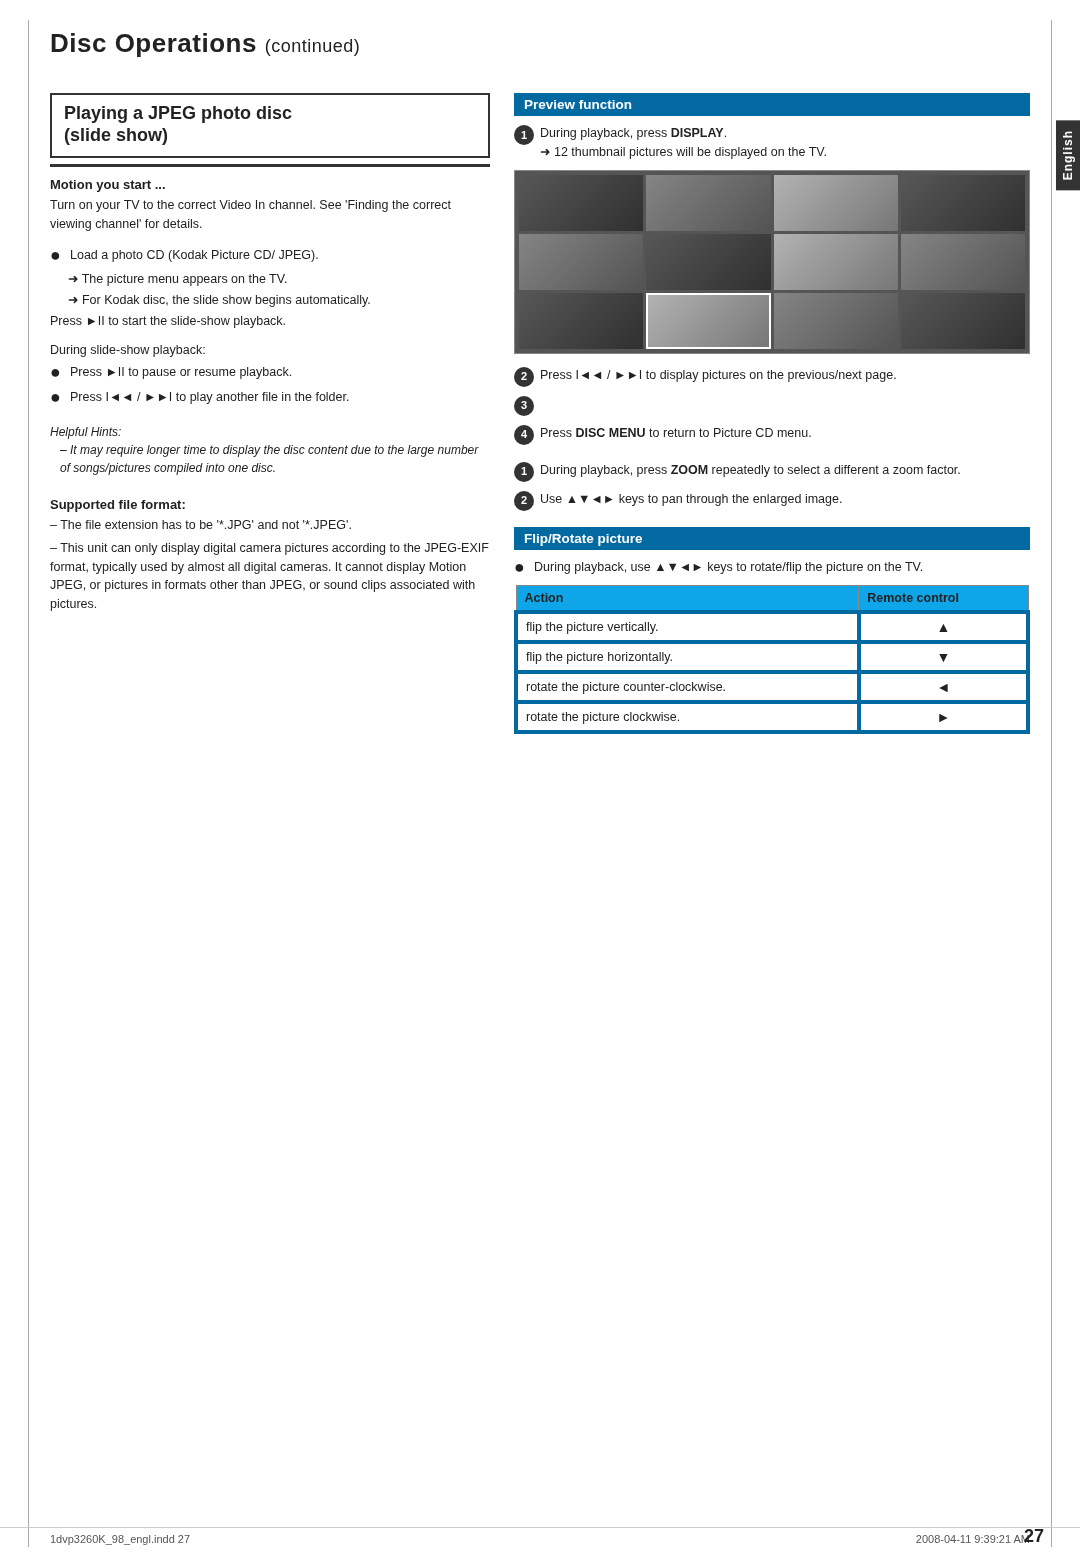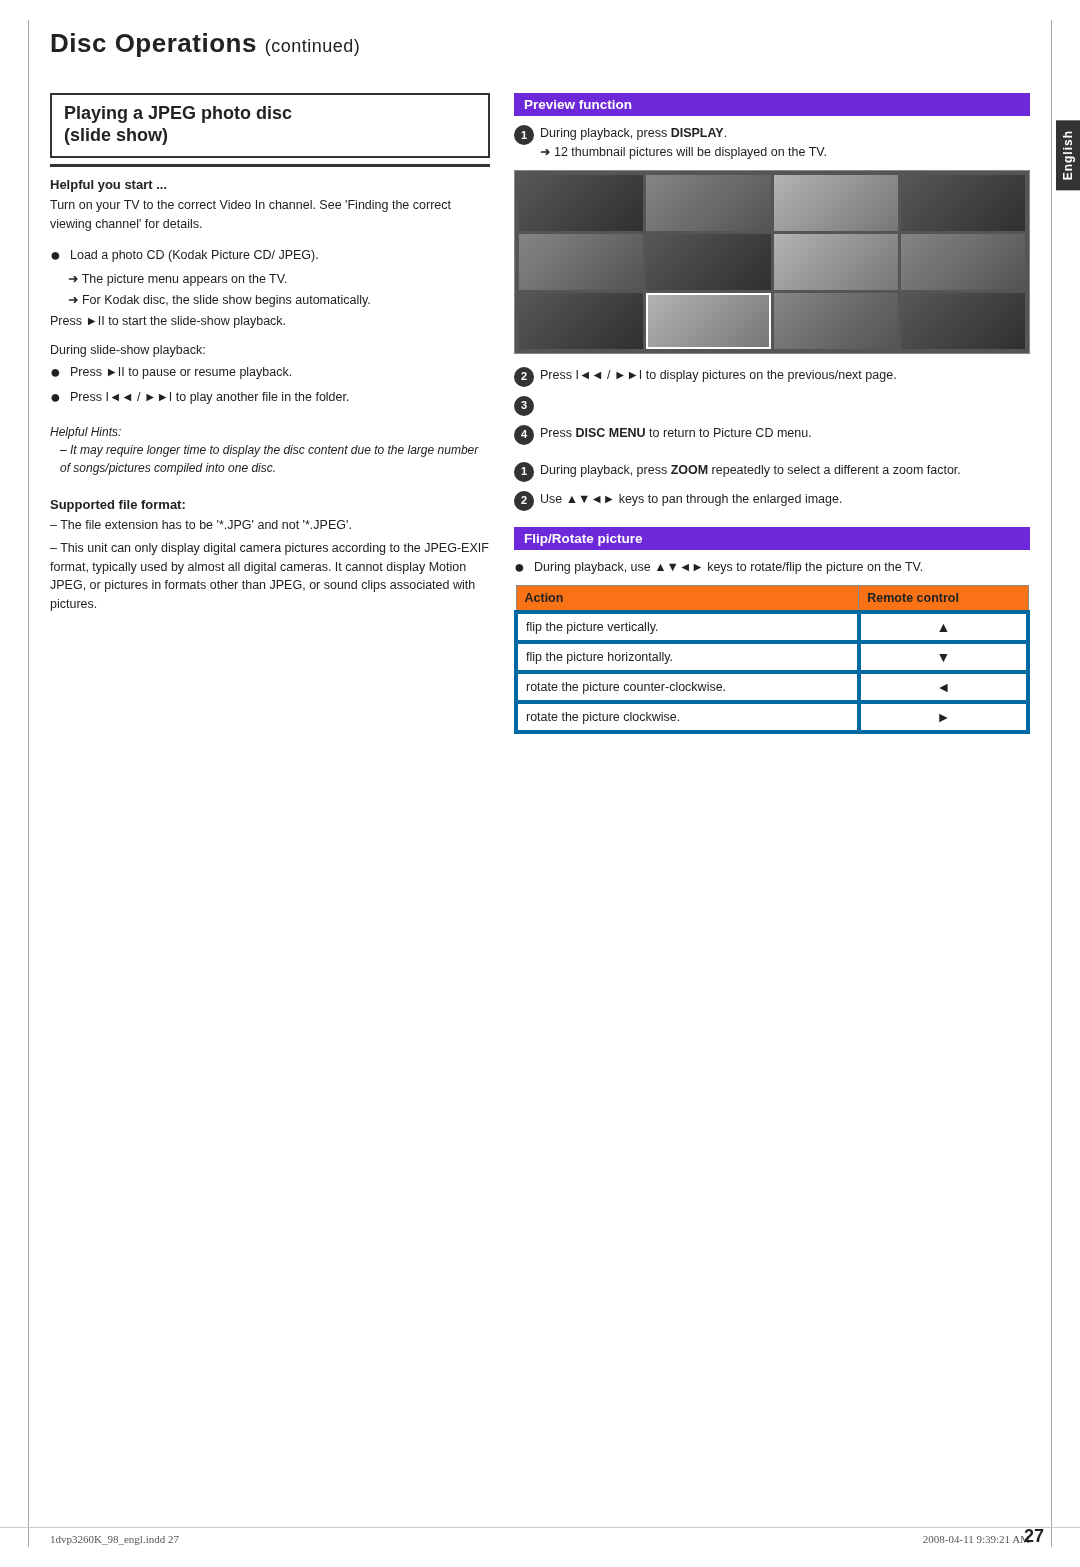--- a/index.html
+++ b/index.html
@@ -123,21 +123,21 @@
       padding-left: 10px;
     }
 
     
     .right-col {
       flex: 1;
     }
 
     
     .section-header {
-      background: #6d28d9;
+      background: #0369a1;
       color: #fff;
       font-weight: bold;
       font-size: 13.5px;
       padding: 4px 10px;
       margin-bottom: 8px;
     }
 
     .numbered-item {
       display: flex;
       align-items: flex-start;
@@ -200,21 +200,21 @@
     
     .flip-table {
       width: 100%;
       border-collapse: collapse;
       margin-top: 8px;
       font-size: 12.5px;
     }
     .flip-table th {
       border: 1px solid #888;
       padding: 5px 8px;
-      background: #f97316;
+      background: #0ea5e9;
       font-weight: bold;
       text-align: left;
     }
     .flip-table td {
       border: 4px solid #0369a1;
       padding: 5px 8px;
       vertical-align: middle;
     }
     .flip-table td.icon-cell {
       text-align: center;
@@ -242,21 +242,20 @@
       position: absolute;
       bottom: 22px;
       left: 0; right: 0;
       display: flex;
       justify-content: space-between;
       padding: 0 50px;
       font-size: 11px;
       color: #555;
       border-top: 1px solid #ccc;
       padding-top: 5px;
-      font-family: Liberation Serif, serif;
     }
     .page-number {
       font-size: 18px;
       font-weight: bold;
       color: #222;
       text-align: right;
       padding-right: 36px;
       position: absolute;
       bottom: 20px;
       right: 0;
@@ -279,21 +278,21 @@
 
   <div class="left-col">
 
     <div class="section-box">
       <div class="section-box-title">Playing a JPEG photo disc</div>
       <div class="section-box-title">(slide show)</div>
     </div>
 
     <hr class="divider-thick">
 
-    <div class="subsection-title">Helpful you start ...</div>
+    <div class="subsection-title">Motion you start ...</div>
     <div class="body-text">Turn on your TV to the correct Video In channel. See 'Finding the correct viewing channel' for details.</div>
 
     <div style="height:8px;"></div>
 
     <div class="bullet-item">
       <span class="bullet-dot">●</span>
       <span class="bullet-text">Load a photo CD (Kodak Picture CD/ JPEG).</span>
     </div>
     <div class="arrow-text">The picture menu appears on the TV.</div>
     <div class="arrow-text">For Kodak disc, the slide show begins automatically.</div>

